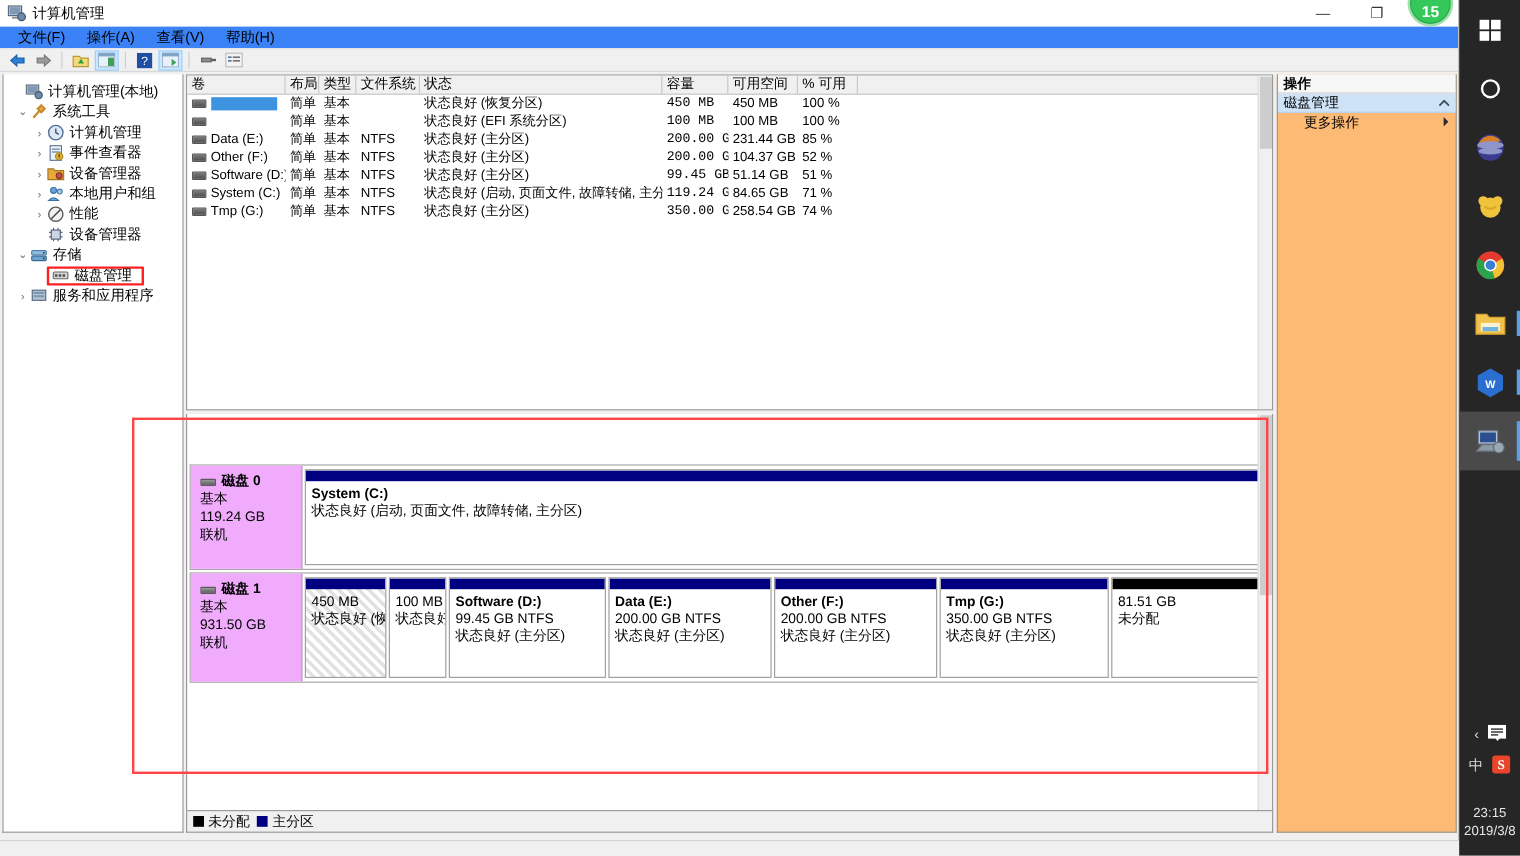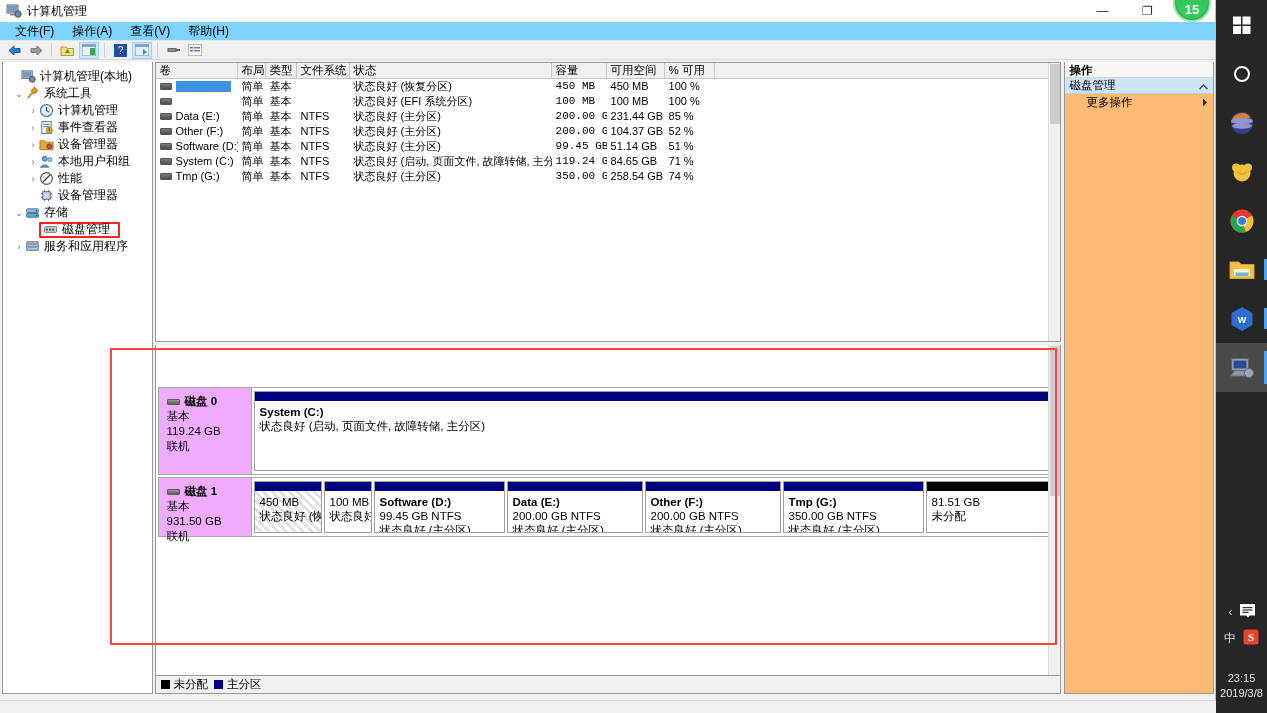--- a/index.html
+++ b/index.html
@@ -19,21 +19,21 @@
   .titlebar .t-icon { width:16px; height:16px; margin-right:5px; position:relative; }
   .titlebar .t-text { font-size:12px; color:#000; }
   .win-btns { position:absolute; right:0; top:0; height:22px; display:flex; }
   .win-btn { width:45px; height:22px; display:flex; align-items:center; justify-content:center;
              font-size:12px; color:#333; cursor:default; }
   .badge15 { position:absolute; right:4px; top:-16px; width:38px; height:38px; border-radius:50%;
              background:#34c759; border:2px solid #9fe0ad; color:#fff; font-size:13px; font-weight:bold;
              display:flex; align-items:flex-end; justify-content:center; padding-bottom:3px;
              box-shadow:0 0 0 1px #2aa84a inset; }
 
-  .menubar { height:19px; background:#7dd3fc; display:flex; align-items:center;
+  .menubar { height:19px; background:#3b82f6; display:flex; align-items:center;
              padding-left:6px; border-bottom:1px solid #e5e5e5; }
   .menubar .mi { padding:1px 9px; font-size:12px; color:#000; }
 
   .toolbar { height:19px; background:#f0f0f0; display:flex; align-items:center;
              padding-left:4px; gap:2px; border-bottom:1px solid #d8d8d8; }
   .tb-sep { width:1px; height:14px; background:#cfcfcf; margin:0 3px; }
   .tb-btn { width:20px; height:17px; display:flex; align-items:center; justify-content:center; }
   .tb-btn.sel { background:#cce6ff; border:1px solid #9fd0f5; }
 
   
@@ -483,21 +483,21 @@
               <div class="parts">
                 <div class="part" style="width: 678px; flex: 1 1 0%;">
                   <div class="bar"></div>
                   <div class="ptext">
                     <div class="pname">System  (C:)</div>
                     <div>状态良好 (启动, 页面文件, 故障转储, 主分区)</div>
                   </div>
                 </div>
               </div>
             </div>
-            <div class="disk-row" style="height: 60px;">
+            <div class="disk-row" style="height: 92px;">
               <div class="disk-info">
                 <div class="dtitle">
                   <span class="disk-ico"></span>
                   <span>磁盘 1</span>
                 </div>
                 <div>基本</div>
                 <div>931.50 GB</div>
                 <div>联机</div>
               </div>
               <div class="parts">

